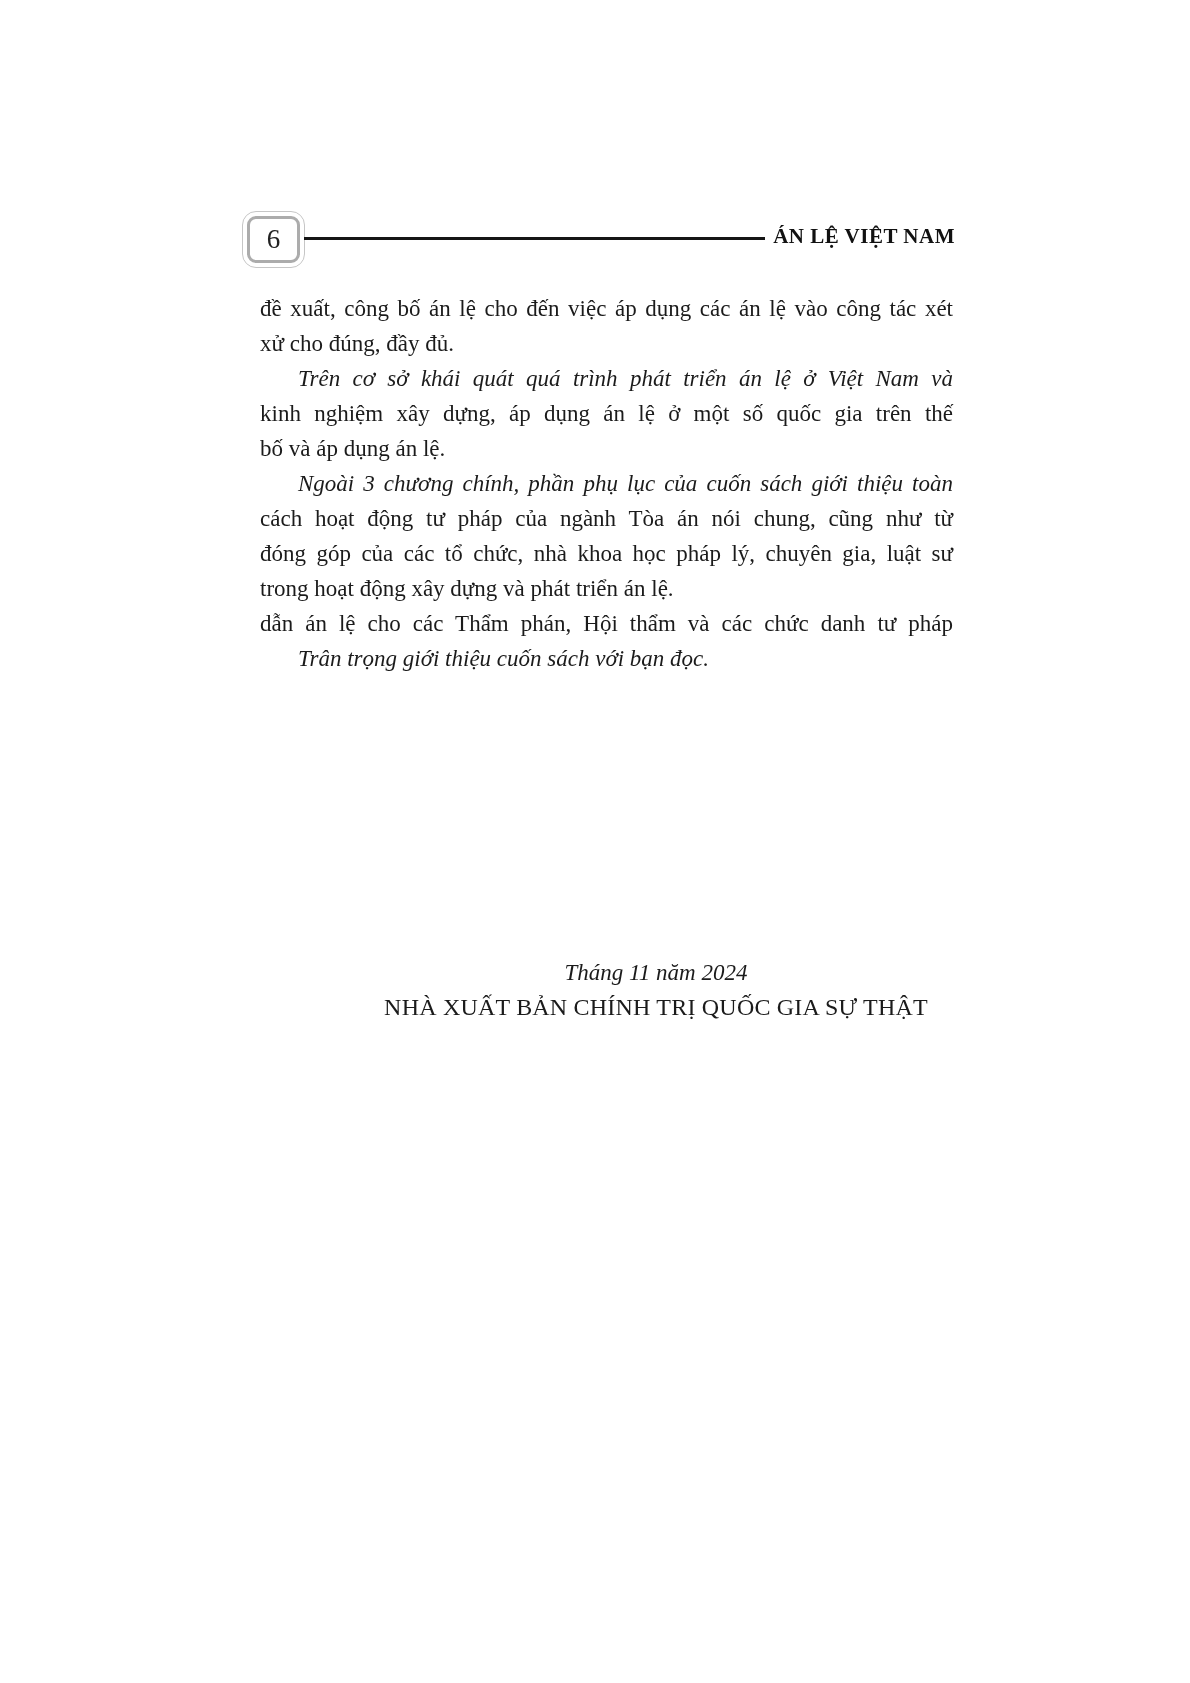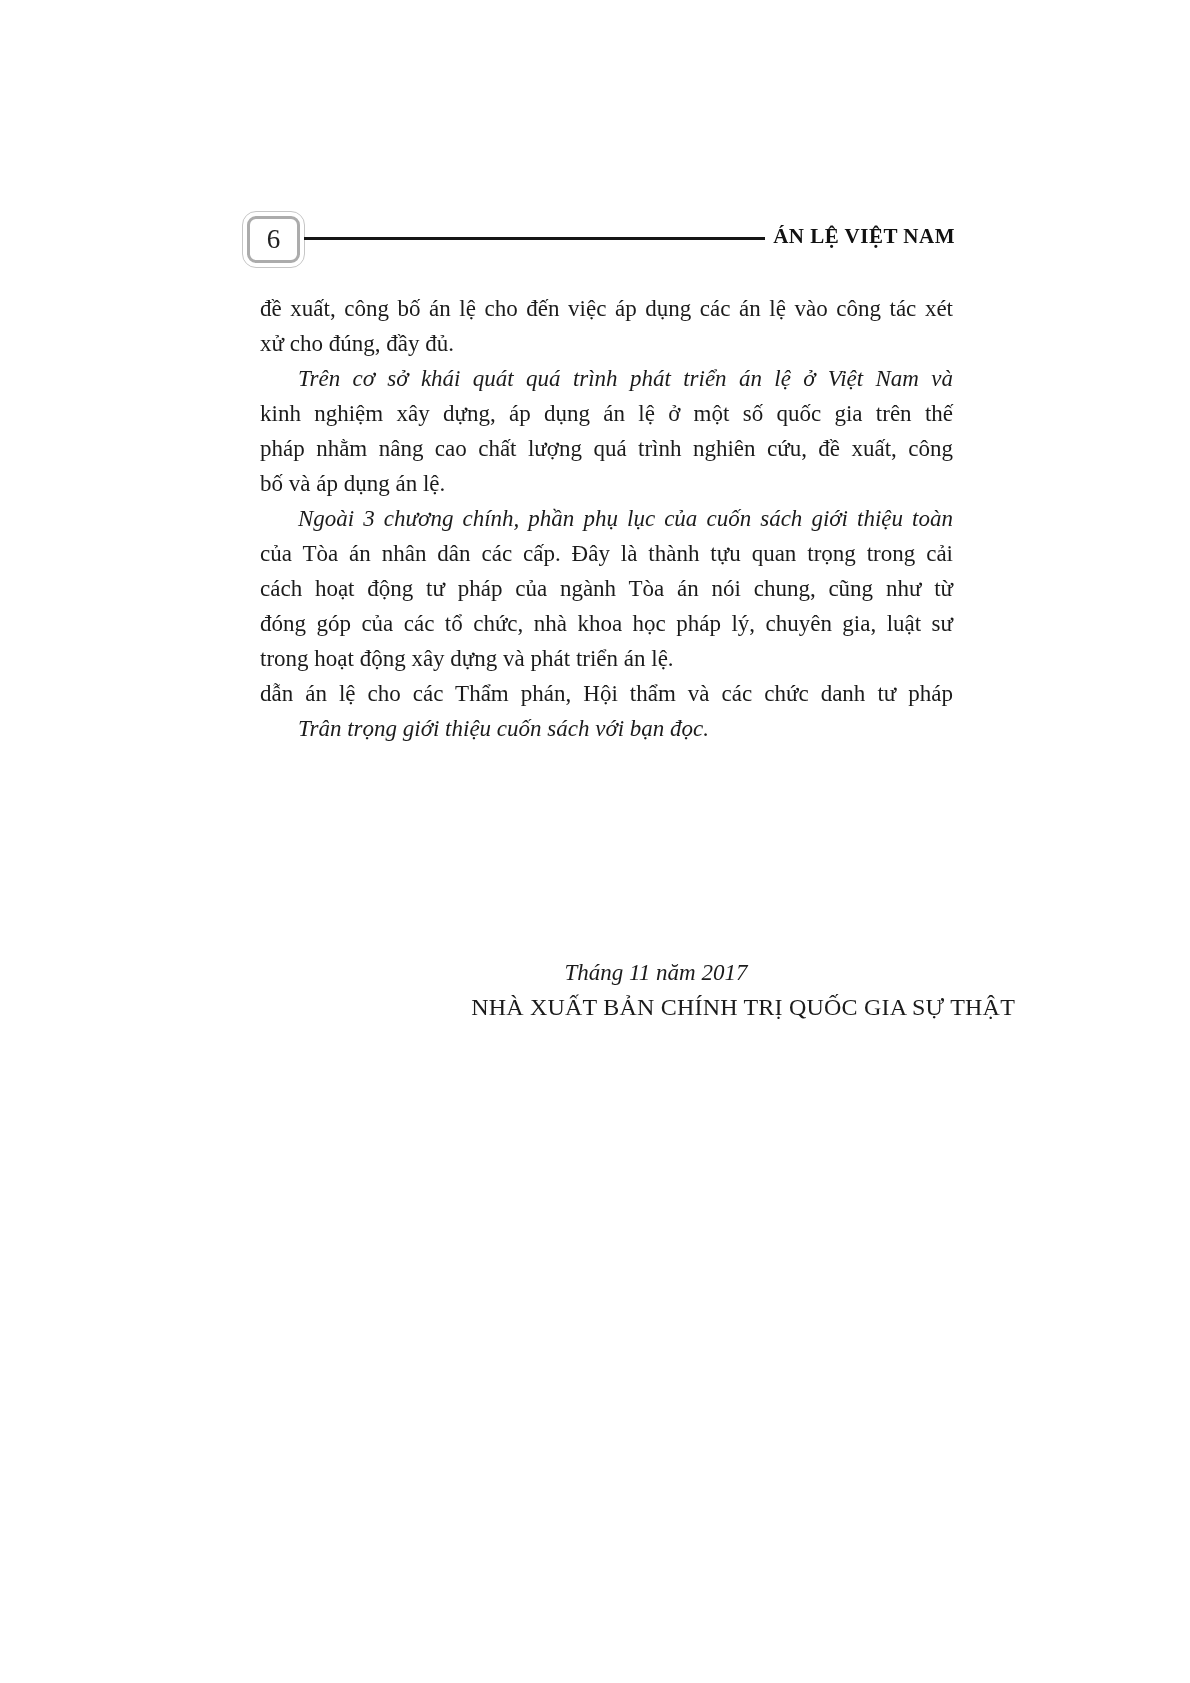--- a/index.html
+++ b/index.html
@@ -83,21 +83,20 @@
     font-size: 23px;
     line-height: 34px;
     color: #1b1b1b;
   }
   .signature-publisher {
     font-size: 24px;
     line-height: 34px;
     letter-spacing: 0.2px;
     color: #1b1b1b;
     white-space: nowrap;
-    text-align: right;
   }
 </style>
 </head>
 <body>
 
 <div class="page">
 
   <div class="pagenum-box">
     <div class="pagenum-inner">
       <span>6</span>
@@ -106,29 +105,27 @@
 
   <div class="header-rule"></div>
 
   <div class="running-title">ÁN LỆ VIỆT NAM</div>
 
   <main class="body-text">
       <div class="bline"><span>đề xuất, công bố án lệ cho đến việc áp dụng các án lệ vào công tác xét</span></div>
       <div class="bline lastline"><span>xử cho đúng, đầy đủ.</span></div>
       <div class="bline indent"><span>Trên cơ sở khái quát quá trình phát triển án lệ ở Việt Nam và</span></div>
       <div class="bline"><span>kinh nghiệm xây dựng, áp dụng án lệ ở một số quốc gia trên thế</span></div>
-      <div class="bline"><span>pháp nhằm nâng cao chất lượng quá trình nghiên cứu, đề xuất, công</span></div>
       <div class="bline lastline"><span>bố và áp dụng án lệ.</span></div>
       <div class="bline indent"><span>Ngoài 3 chương chính, phần phụ lục của cuốn sách giới thiệu toàn</span></div>
-      <div class="bline"><span>của Tòa án nhân dân các cấp. Đây là thành tựu quan trọng trong cải</span></div>
       <div class="bline"><span>cách hoạt động tư pháp của ngành Tòa án nói chung, cũng như từ</span></div>
       <div class="bline"><span>đóng góp của các tổ chức, nhà khoa học pháp lý, chuyên gia, luật sư</span></div>
       <div class="bline lastline"><span>trong hoạt động xây dựng và phát triển án lệ.</span></div>
       <div class="bline"><span>dẫn án lệ cho các Thẩm phán, Hội thẩm và các chức danh tư pháp</span></div>
       <div class="bline lastline indent"><span>Trân trọng giới thiệu cuốn sách với bạn đọc.</span></div>
     </main>
 
   <div class="signature">
-    <div class="signature-date">Tháng 11 năm 2017</div>
+    <div class="signature-date">Tháng 11 năm 2024</div>
     <div class="signature-publisher">NHÀ XUẤT BẢN CHÍNH TRỊ QUỐC GIA SỰ THẬT</div>
   </div>
 
 </div>
 
 </body></html>

